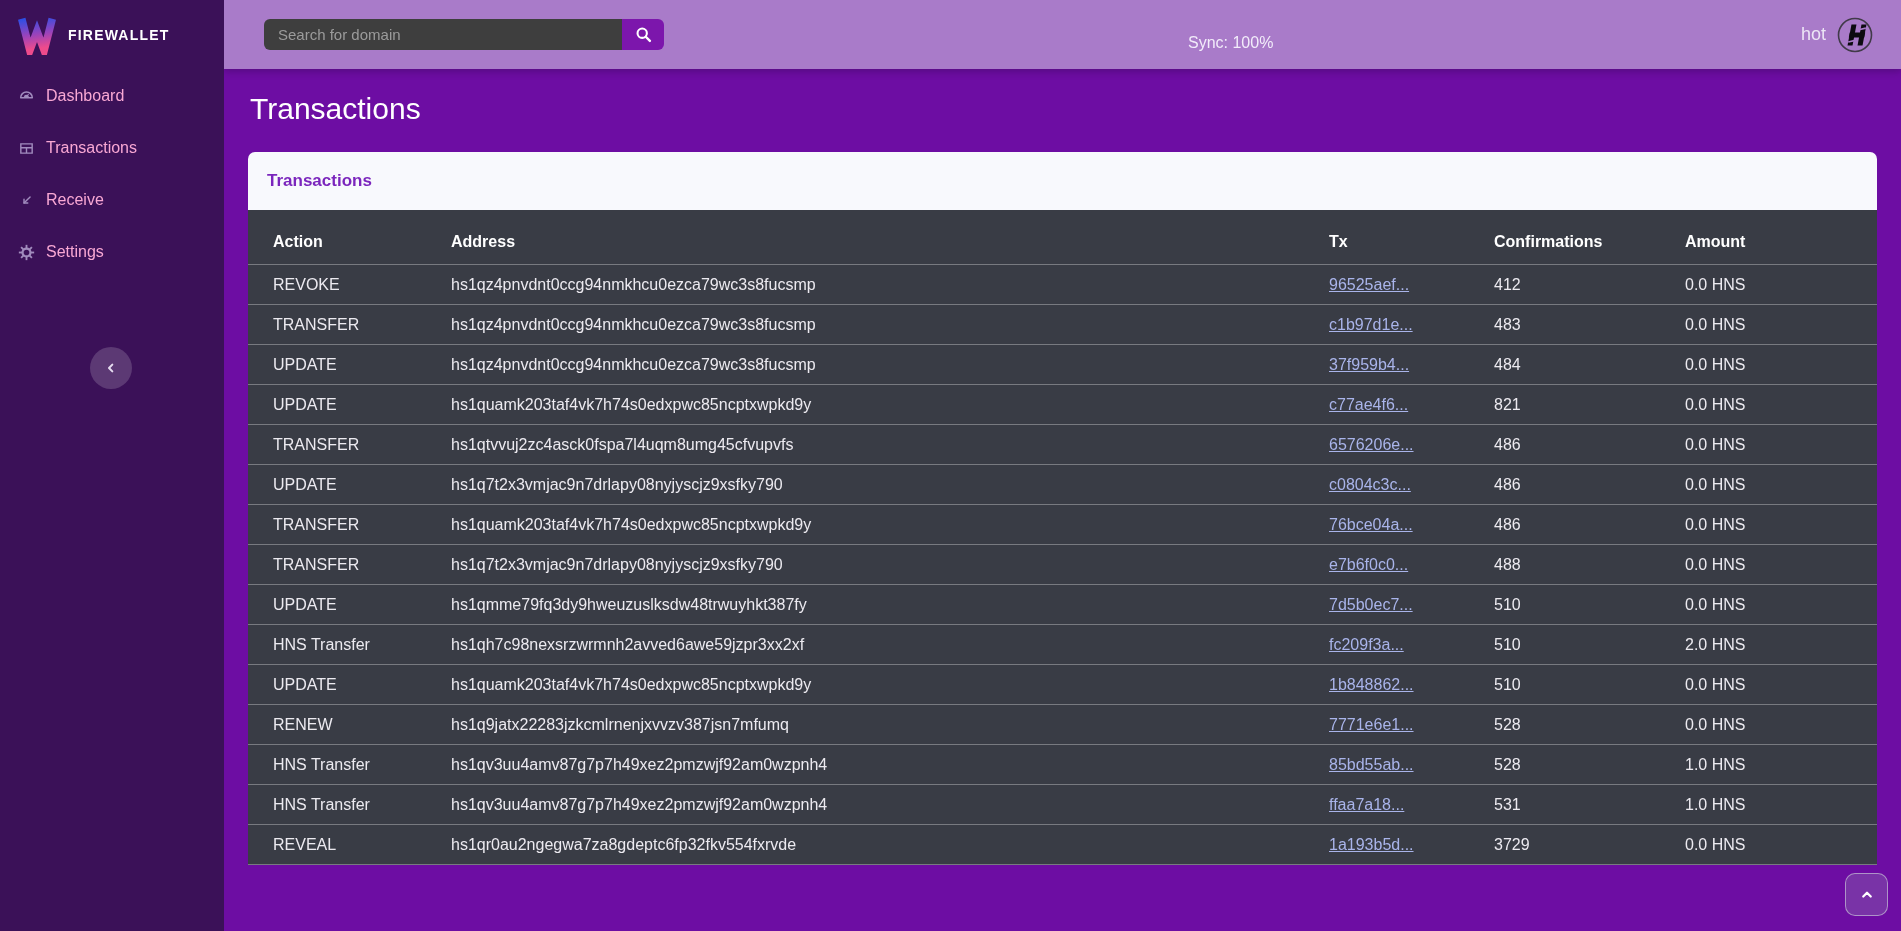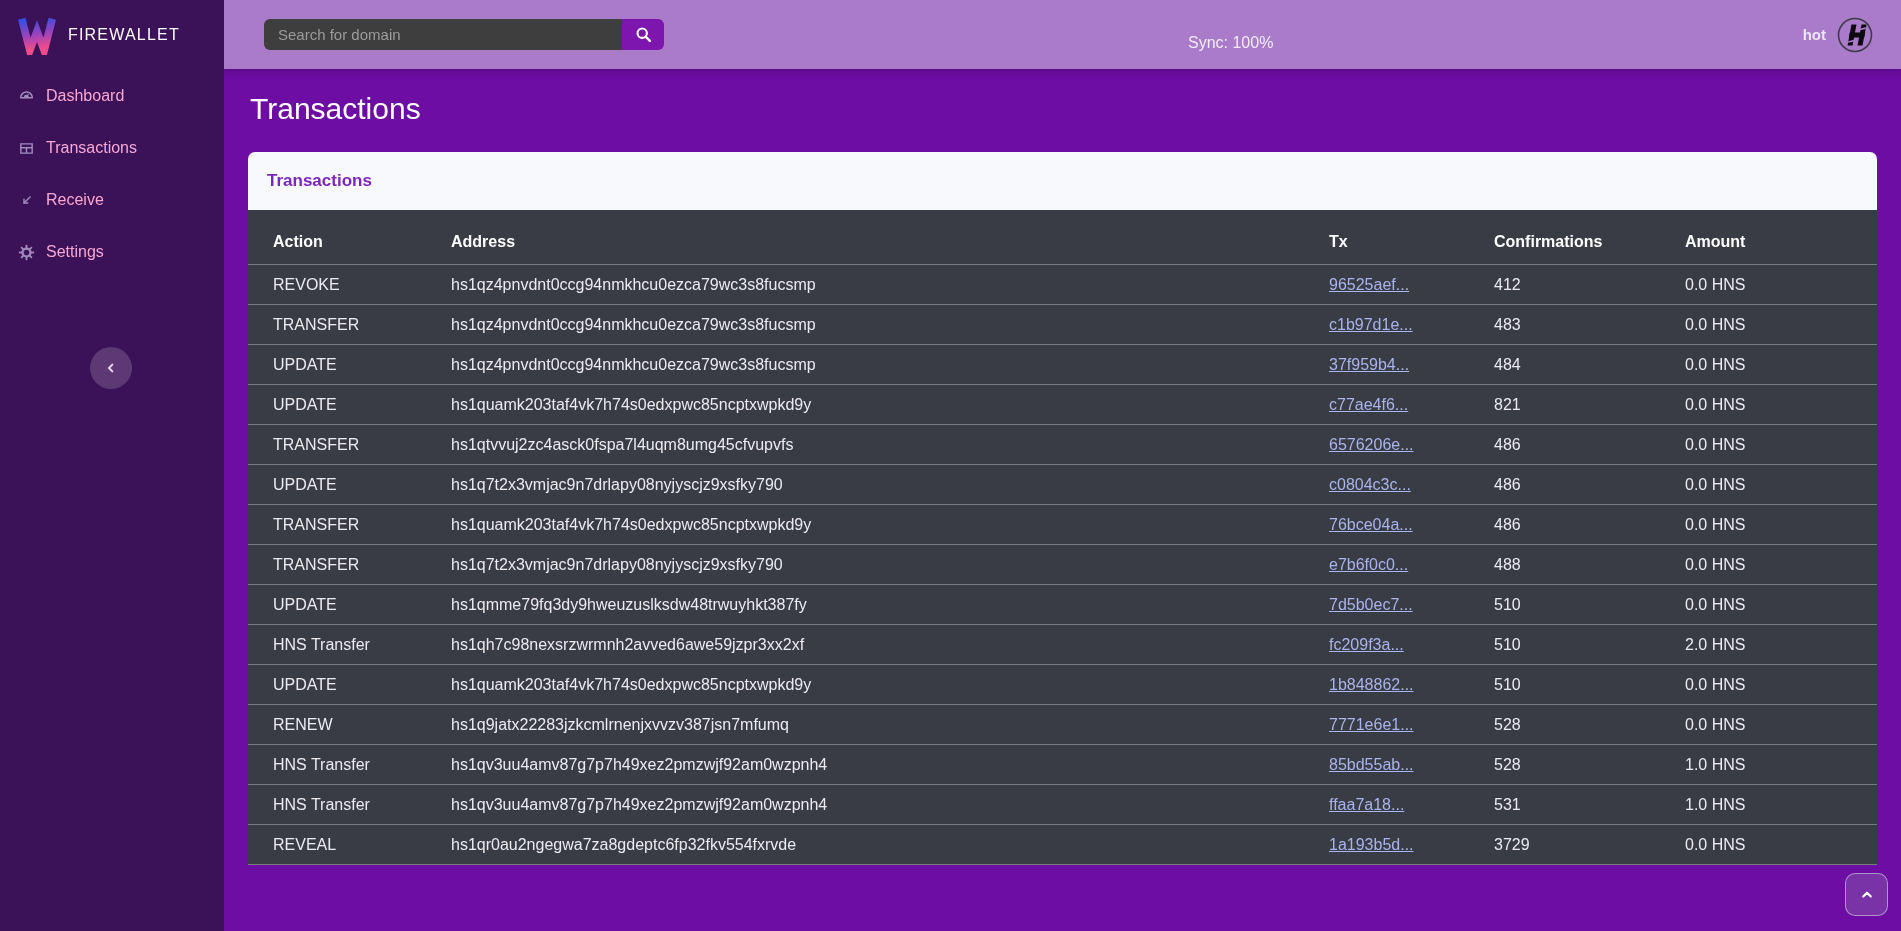--- a/index.html
+++ b/index.html
@@ -11,21 +11,21 @@
   }
 
   
   .sidebar {
     position: fixed; left: 0; top: 0; bottom: 0; width: 224px;
     background: var(--sidebar-bg, #3b1158);
     z-index: 10;
   }
   .logo-row { height: 69px; display: flex; align-items: center; padding-left: 16px; gap: 10px; }
   .logo-mark { width: 42px; height: 40px; flex: 0 0 auto; }
-  .brand-name { color: #ffffff; font-size: 16px; font-weight: 400; letter-spacing: 1.2px; }
+  .brand-name { color: #ffffff; font-size: 14px; font-weight: 700; letter-spacing: 1.2px; }
   .nav { padding-top: 1px; }
   .nav-item {
     height: 52px; display: flex; align-items: center; gap: 11px;
     padding-left: 18px; cursor: pointer; color: #f9a8d4; font-size: 16px;
   }
   .nav-icon { width: 17px; height: 17px; color: #a globalThis; color: #a violet; color: #a18cbe; display: inline-flex; }
   .nav-icon svg { display: block; }
   .nav-label { line-height: 1; }
   .collapse-btn {
     position: absolute; left: 90px; top: 347px; width: 42px; height: 42px;
@@ -48,21 +48,21 @@
     font-family: "Liberation Sans", sans-serif;
   }
   .search-input::placeholder { color: #9b9b9b; }
   .search-btn {
     width: 42px; height: 31px; border: none; cursor: pointer;
     background: var(--search-btn, #7c16ac); border-radius: 0 6px 6px 0;
     display: flex; align-items: center; justify-content: center;
   }
   .sync-status { position: absolute; left: 964px; top: 8px; line-height: 69px; color: #f2ecfa; font-size: 16px; }
   .right-group { position: absolute; right: 26px; top: 0; height: 69px; display: flex; align-items: center; gap: 9px; }
-  .hot-label { color: #ece5f5; font-size: 15px; font-weight: bold; }
+  .hot-label { color: #ece5f5; font-size: 18px; }
   .hs-logo { width: 40px; height: 40px; cursor: pointer; }
 
   
   .content { padding: 20px 24px 0 24px; }
   .page-title { color: #ffffff; font-size: 30px; font-weight: 500; line-height: 40px; margin: 0 0 23px 2px; }
   .card { border-radius: 7px 7px 0 0; overflow: hidden; }
   .card-header {
     height: 58px; background: var(--card-header-bg, #f8f9fd);
     display: flex; align-items: center; padding-left: 19px;
   }

